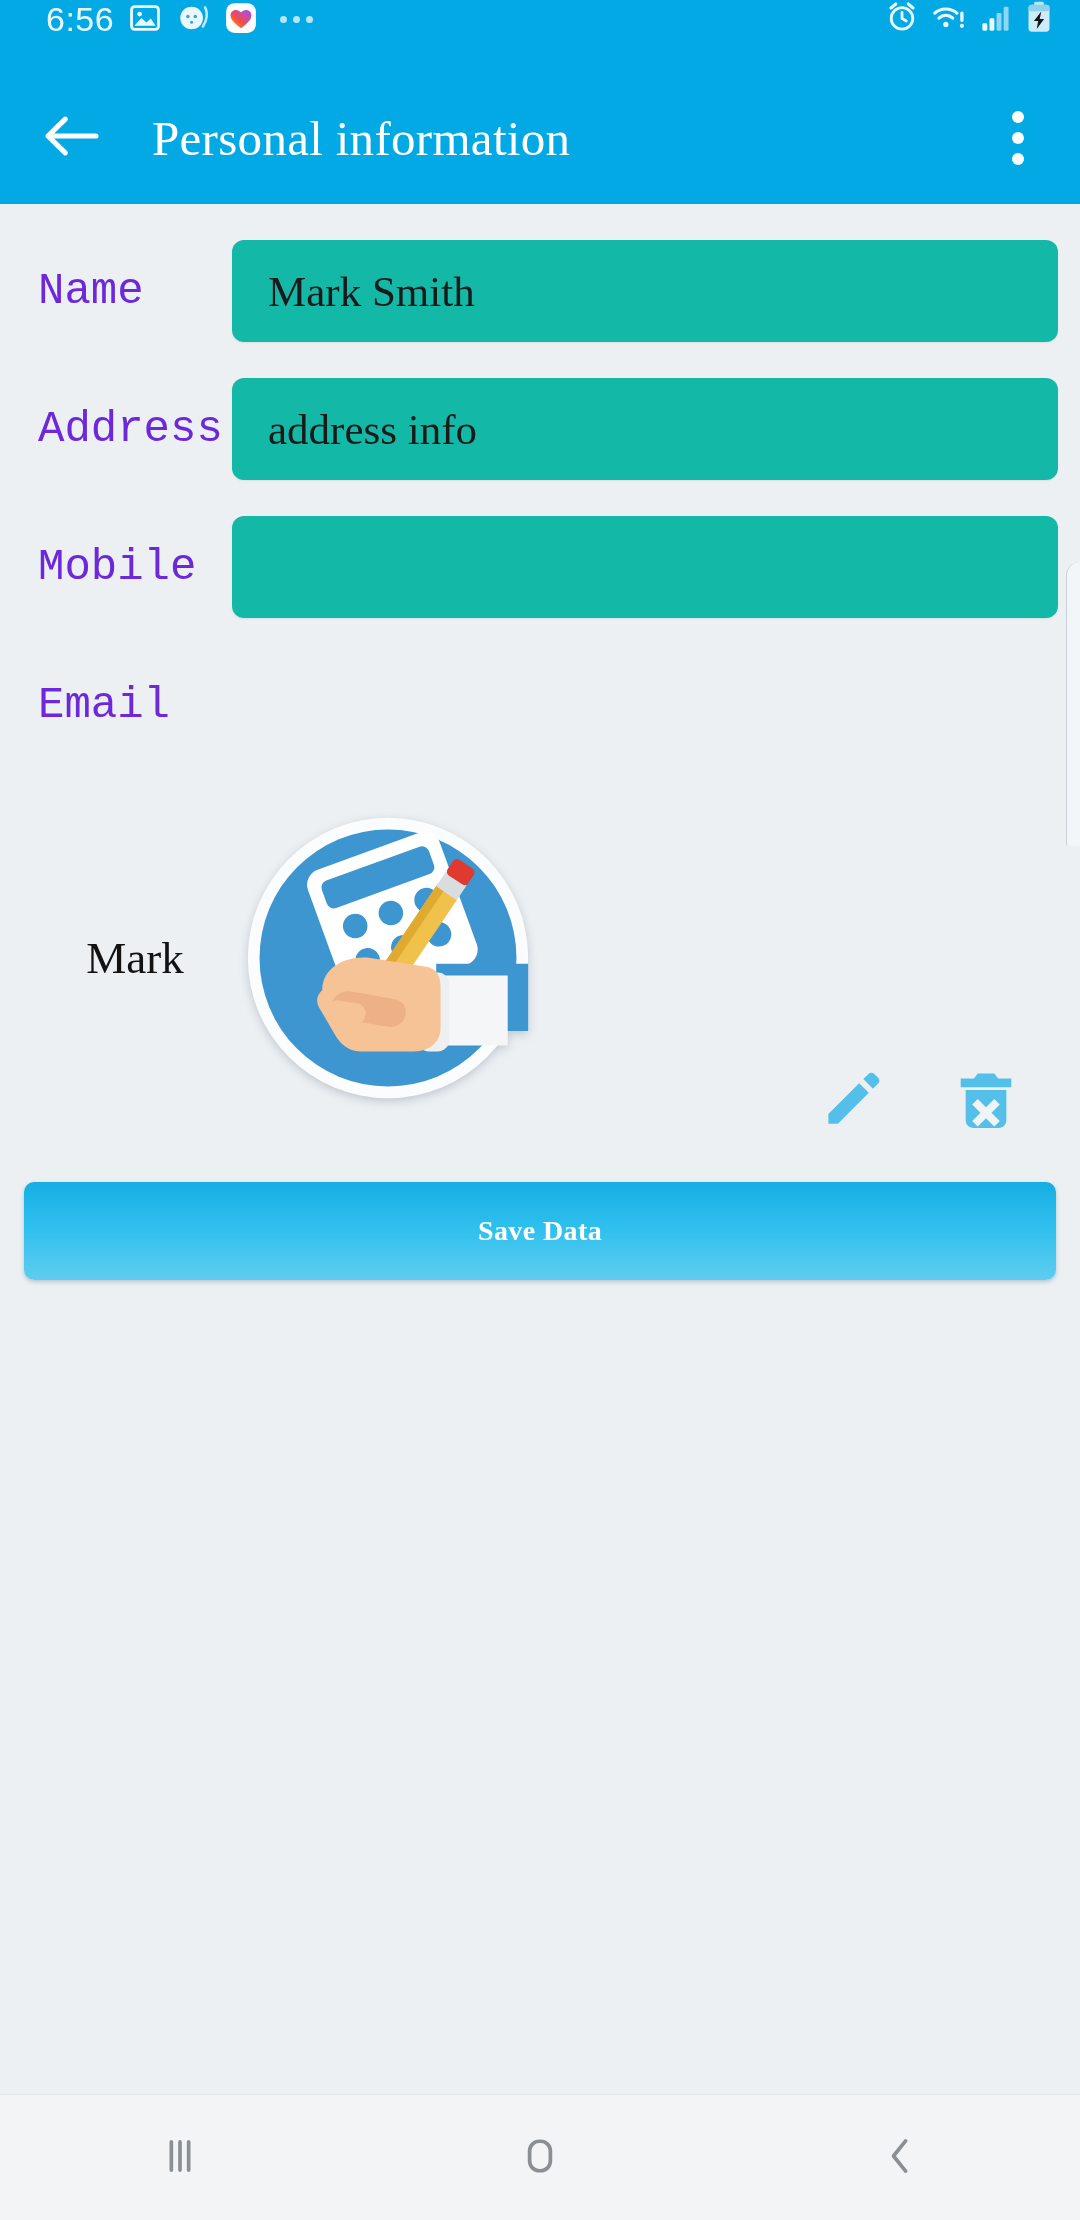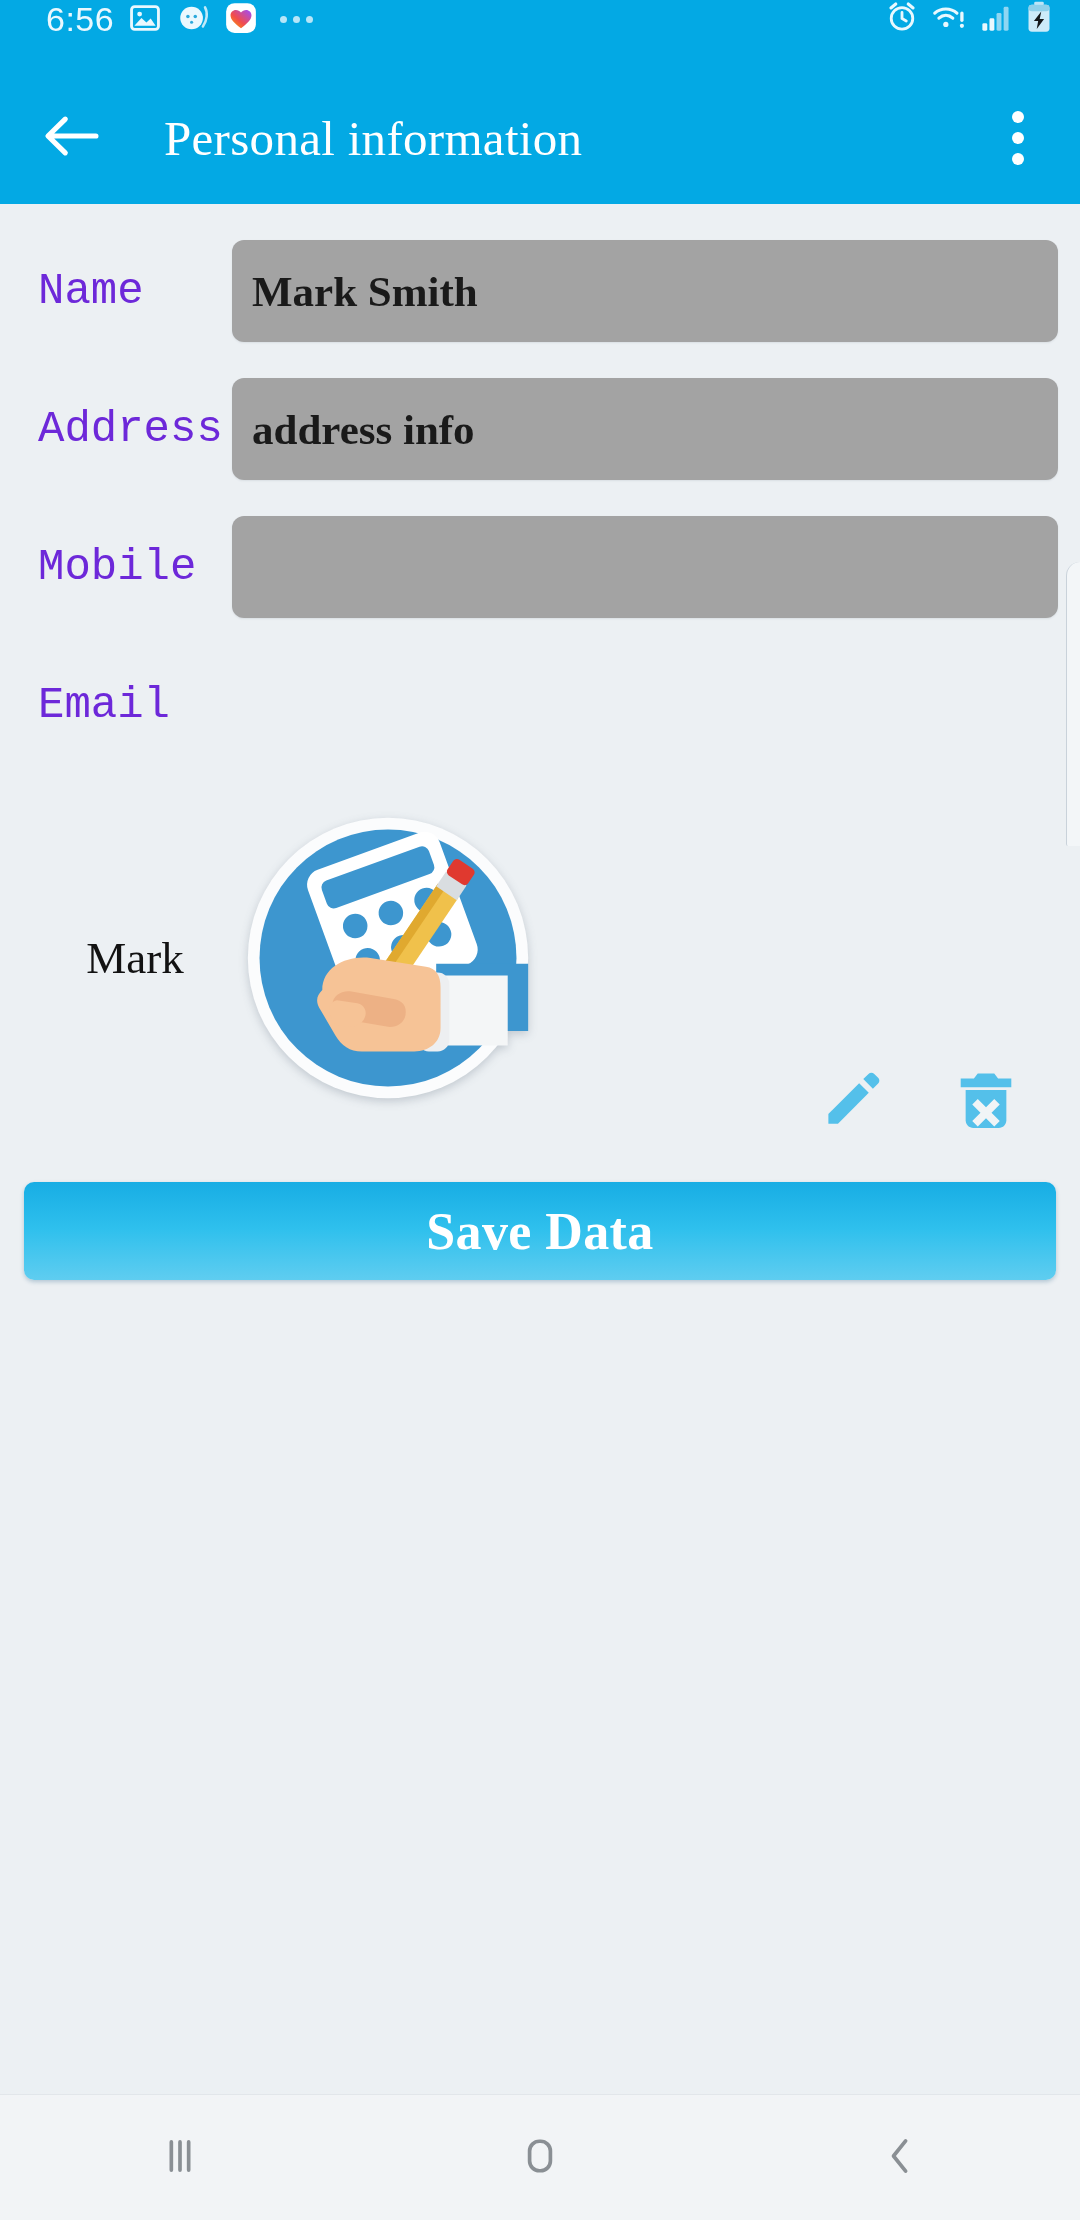--- a/index.html
+++ b/index.html
@@ -52,21 +52,21 @@
   .back-btn {
     width:74px; height:74px;
     display:flex; align-items:center; justify-content:center;
     flex:0 0 74px; cursor:pointer;
   }
   .appbar-title {
     color:#FFFFFF;
     font-size:49px;
     font-family:"Liberation Serif", serif;
     font-weight:400;
-    margin-left:56px;
+    margin-left:44px;
     letter-spacing:.3px;
     white-space:nowrap;
   }
   .overflow-btn {
     position:absolute; right:30px; top:50%;
     transform:translateY(-50%);
     width:64px; height:74px;
     display:flex; flex-direction:column;
     align-items:center; justify-content:center;
     gap:9px; cursor:pointer;
@@ -99,29 +99,28 @@
   }
   .field-row:first-child { margin-top:32px; }
   .field-label {
     width:194px; flex:0 0 194px;
     font-size:44px; color:#6d28d9;
     font-family:Liberation Mono, monospace;
     line-height:1;
   }
   .field-input {
     flex:1 1 auto; height:100%;
-    background:#a3a3a3;
+    background:#14b8a6;
     border:none; border-radius:12px;
     font-size:43px;
     font-family:"Liberation Serif", serif;
     color:#1A1A1A;
-    padding:0 20px;
+    padding:0 36px;
     box-shadow:0 1px 2px rgba(60,80,100,.10);
     outline:none;
-    font-weight:bold;
   }
   .field-input::placeholder { color:#9AA3AB; }
 
   
   .logo-block {
     position:relative;
     display:flex; align-items:center;
     padding:0 22px 0 38px;
     margin-top:52px;
     height:300px;
@@ -150,21 +149,21 @@
     display:flex; align-items:center; justify-content:center;
   }
 
   
   .save-wrap { padding:0 24px; margin-top:74px; }
   .save-btn {
     width:100%; height:98px;
     border:none; border-radius:10px;
     background:linear-gradient(180deg,#17ADE4 0%,#2FC0ED 48%,#5FCDF0 100%);
     color:#FFFFFF;
-    font-size:52px; font-weight:700;
+    font-size:28px; font-weight:700;
     font-family:"Liberation Serif", serif;
     letter-spacing:.4px;
     box-shadow:0 2px 4px rgba(30,90,130,.28);
     cursor:pointer;
   }
 
   
   .navbar {
     flex:0 0 126px; height:126px;
     background:#F2F4F6;

